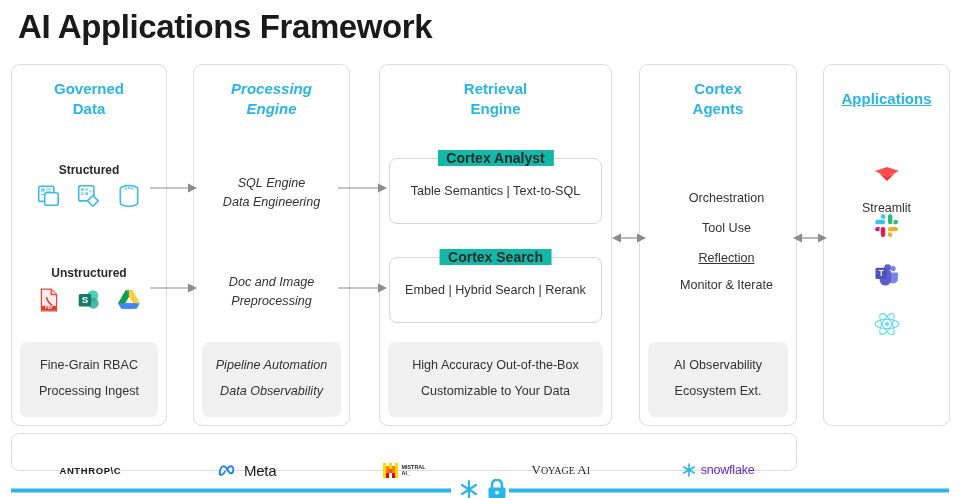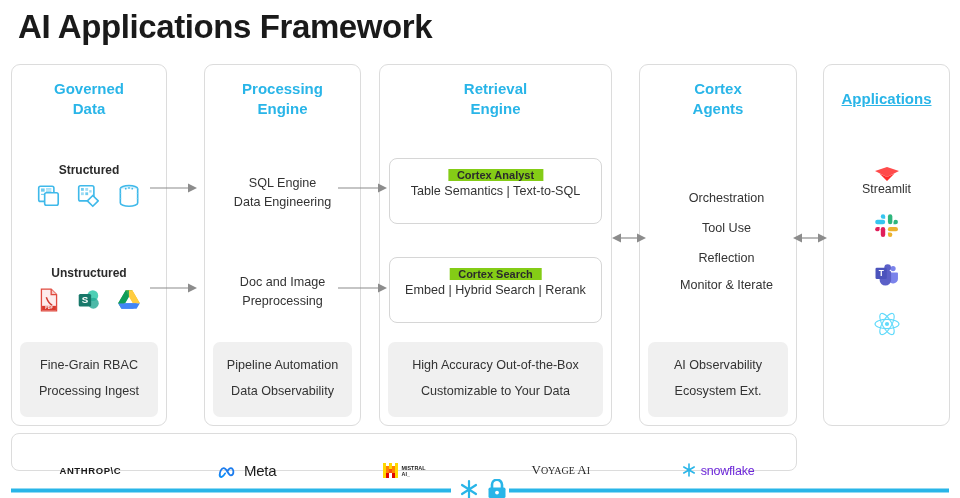--- a/index.html
+++ b/index.html
@@ -19,21 +19,21 @@
   }
 
   
   .col {
     position: absolute;
     background: #fff;
     border: 1px solid #dcdcdc;
     border-radius: 9px;
   }
   #col-0 { left: 11px;  top: 64px; width: 156px; height: 362px; }
-  #col-1 { left: 204px; top: 64px; width: 157px; height: 362px; }
+  #col-1 { left: 193px; top: 64px; width: 157px; height: 362px; font-style: italic; }
   #col-2 { left: 379px; top: 64px; width: 233px; height: 362px; }
   #col-3 { left: 639px; top: 64px; width: 158px; height: 362px; }
   #col-4 { left: 823px; top: 64px; width: 127px; height: 362px; }
 
   .col-title {
     position: absolute; left: 0; right: 0; top: 14px;
     text-align: center;
     color: #29b5e8;
     font-size: 15px; font-weight: bold; line-height: 1.35;
   }
@@ -67,53 +67,53 @@
   }
 
   
   .fbox {
     position: absolute;
     border: 1px solid #d6d6d6; border-radius: 8px;
     background: #fff;
   }
   .fbox .legend {
     position: absolute; top: -9px; left: 50%; transform: translateX(-50%);
-    background: #84cc16; padding: 0 9px;
-    font-size: 11px; font-weight: bold; color: #2b2b2b; white-space: nowrap; margin-top: 19px;
+    background: #14b8a6; padding: 0 9px;
+    font-size: 14px; font-weight: bold; color: #2b2b2b; white-space: nowrap;
   }
   .fbox .fbody {
     position: absolute; left: 0; right: 0; top: 50%; transform: translateY(-50%);
     text-align: center; font-size: 12.6px; color: #333;
   }
   #fbox-0 { left: 389px; top: 158px; width: 213px; height: 66px; }
   #fbox-1 { left: 389px; top: 257px; width: 213px; height: 66px; }
 
   
   .agent-item {
     position: absolute; left: 17px; right: 0;
     text-align: center; font-size: 12.6px; color: #333;
   }
 
   
   .app-slot {
     position: absolute; left: 0; right: 0;
-    display: flex; flex-direction: column; align-items: center; gap: 0;
+    display: flex; flex-direction: column; align-items: center; gap: 19px;
   }
   .app-name { font-size: 12.4px; color: #333; }
 
   
   .arrow { position: absolute; }
 
   
   #partner-bar {
     position: absolute; left: 11px; top: 433px; width: 786px; height: 38px;
     background: #fff; border: 1px solid #dcdcdc; border-radius: 8px;
     display: flex; align-items: center;
   }
-  .partner { flex: 1; display: flex; align-items: flex-end; justify-content: center; gap: 4px; margin-top: 36px; }
+  .partner { flex: 1; display: flex; align-items: center; justify-content: center; gap: 4px; margin-top: 36px; }
   .p-anthropic { font-size: 9.5px; font-weight: bold; letter-spacing: 0.6px; color: #181818; }
   .p-meta { font-size: 15px; color: #1b1b1b; letter-spacing:-0.3px;}
   .p-mistral-txt { font-size: 5.4px; font-weight: bold; color: #1d1d1d; line-height: 1.12; text-align:left; }
   .p-voyage { font-size: 13px; color: #2a2a2a; font-family: "Liberation Serif", serif; }
   .p-voyage .sm { font-size: 10px; }
   .p-snow { font-size: 12.5px; color: #6d28d9; letter-spacing: -0.2px; }
 
   
   #bottom-rule { position: absolute; left: 11px; top: 479px; width: 938px; height: 19px; }
 </style>
@@ -227,21 +227,21 @@
     <div class="legend">Cortex Search</div>
     <div class="fbody">Embed | Hybrid Search | Rerank</div>
   </div>
 
   <div class="col" id="col-3">
     <div class="col-title">
       <span>Cortex</span><br><span>Agents</span>
     </div>
     <div class="agent-item" style="top:126px;">Orchestration</div>
     <div class="agent-item" style="top:156px;">Tool Use</div>
-    <div class="agent-item" style="top:186px;">Reflection</div>
+    <div class="agent-item" style="top:186px;text-decoration:underline;">Reflection</div>
     <div class="agent-item" style="top:213px;">Monitor &amp; Iterate</div>
 
     <div class="chip">
       <div>AI Observability</div>
       <div>Ecosystem Ext.</div>
     </div>
   </div>
 
   <div class="col" id="col-4">
     <div class="col-title single">Applications</div>

